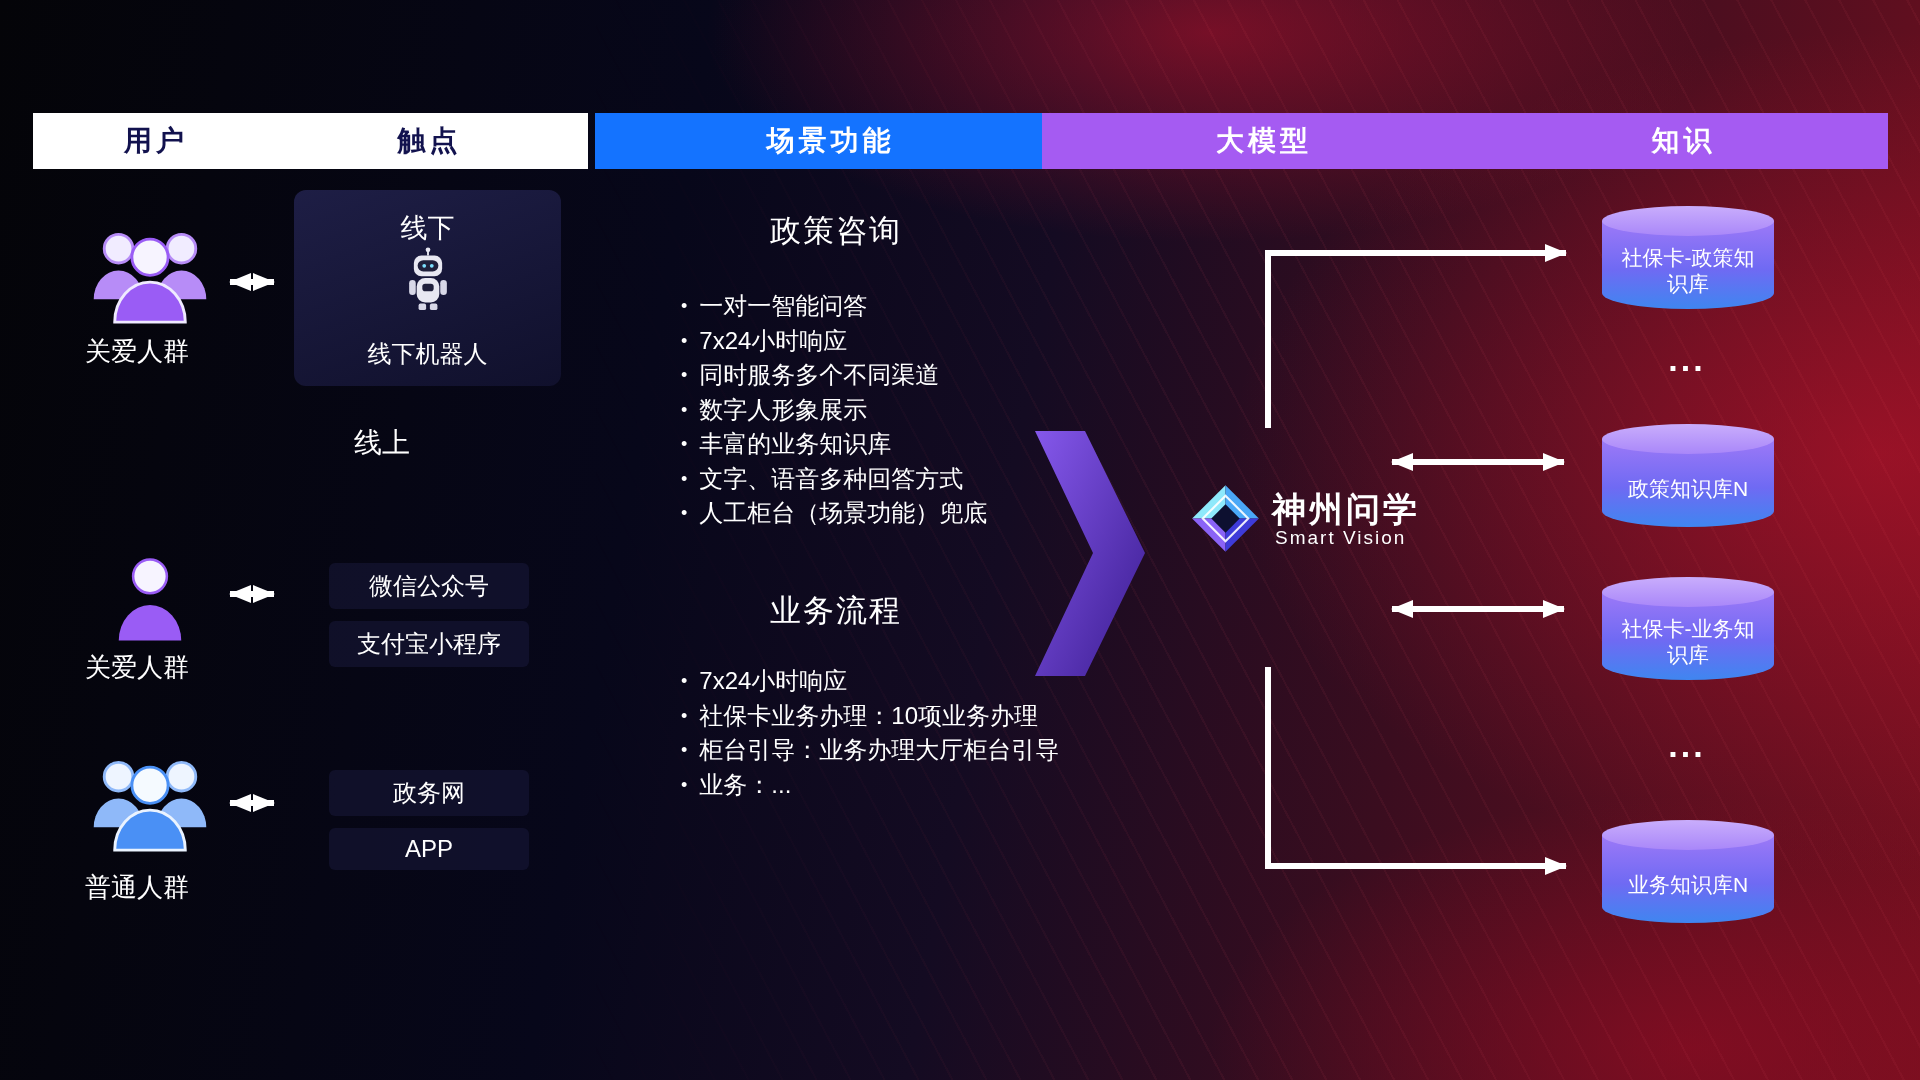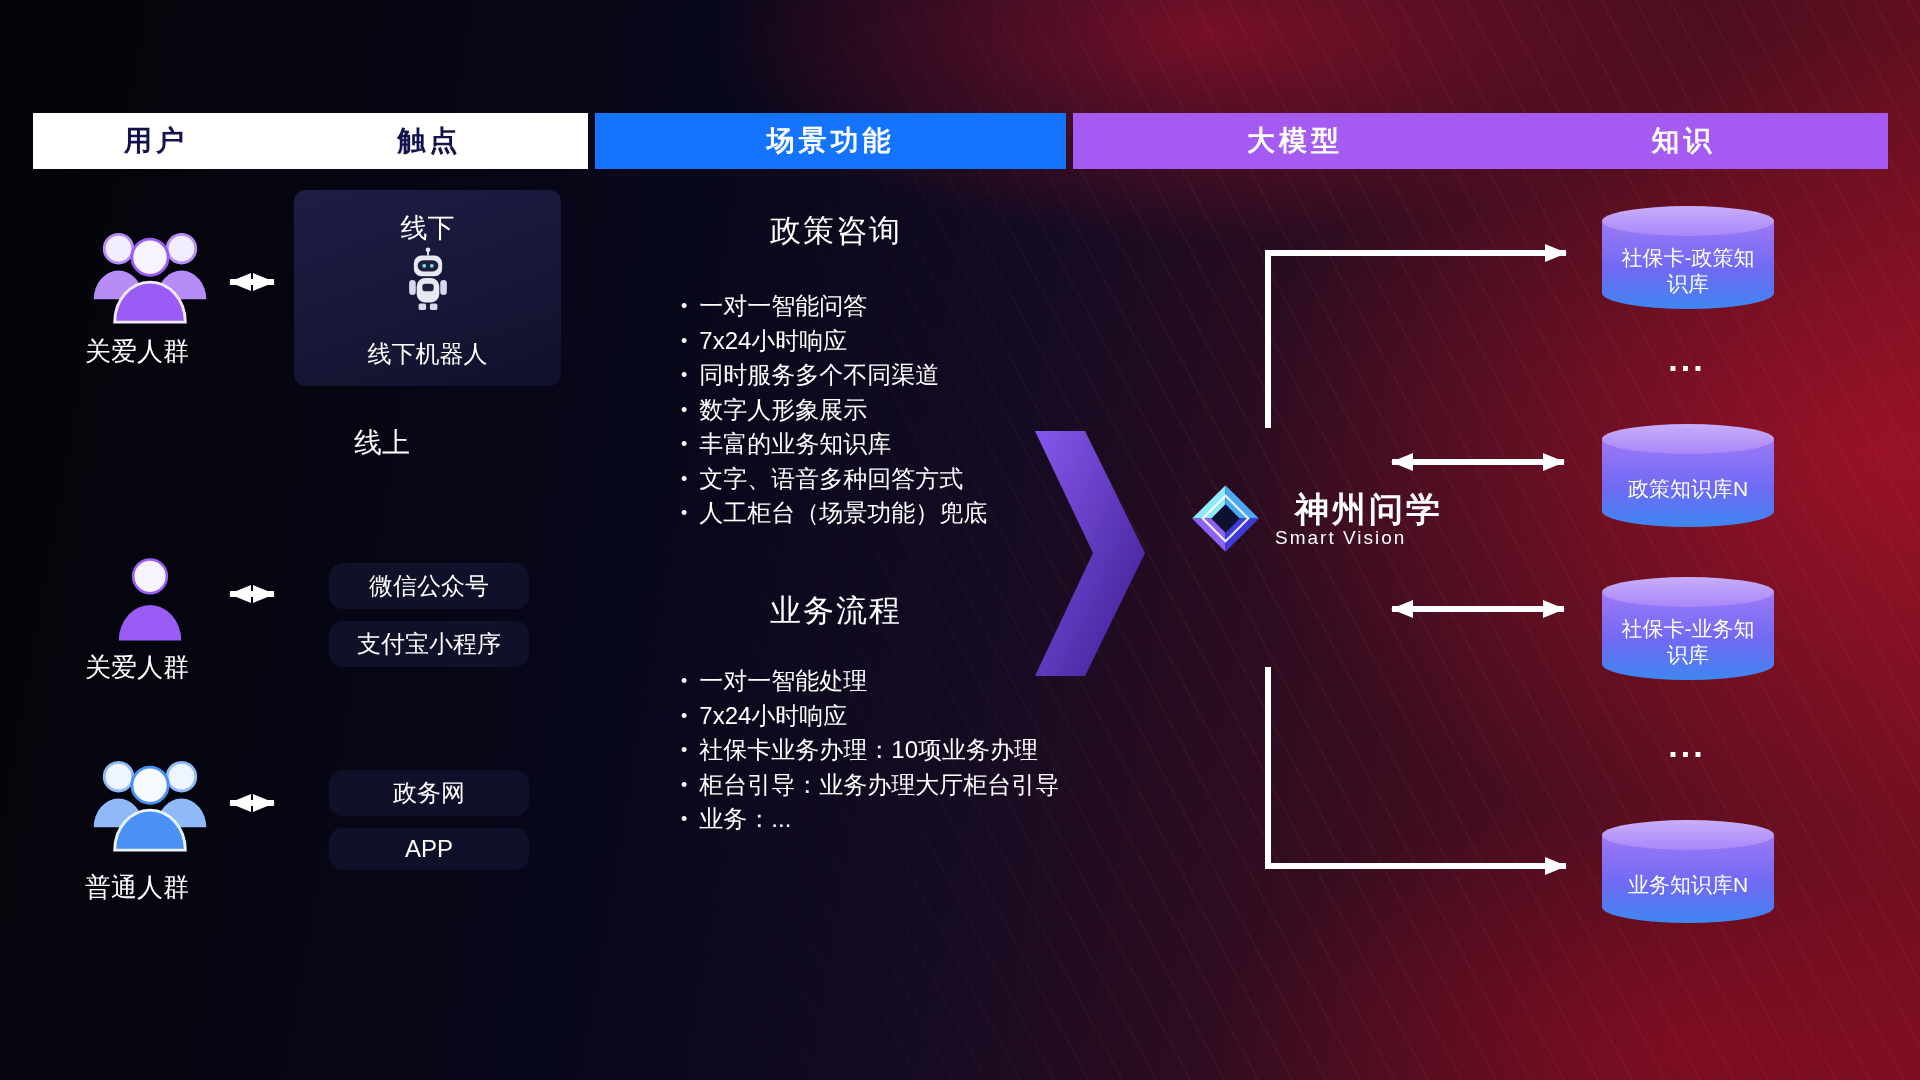--- a/index.html
+++ b/index.html
@@ -31,27 +31,27 @@
   .card {
     position:absolute; left:294px; top:190px; width:267px; height:196px;
     background:linear-gradient(160deg, rgba(34,34,78,0.85), rgba(18,18,48,0.85));
     border-radius:12px;
   }
   .card-title { position:absolute; top:20px; left:0; right:0; text-align:center; font-size:27px; }
   .card-robot { position:absolute; top:56px; left:50%; transform:translateX(-50%); }
   .card-sub   { position:absolute; bottom:16px; left:0; right:0; text-align:center; font-size:24px;margin-top:20px; }
   .pill {
     position:absolute; width:200px; text-align:center; font-size:24px; padding:7px 0;
-    background:rgba(28,28,66,0.45); border-radius:14px;
+    background:rgba(28,28,66,0.45); border-radius:6px;
   }
   .sec-title { position:absolute; width:310px; text-align:center; font-size:31px; letter-spacing:2px; }
   .sec-list  { position:absolute; }
   .sec-item  { font-size:24px; line-height:32.5px; white-space:nowrap; }
   .sec-item::before { content:"•"; font-size:18px; margin-right:12px; position:relative; top:-2px; }
-  .logo-name { position:absolute; left:1272px; top:487px; font-size:34px; font-weight:bold; letter-spacing:3px;margin-left:23px; }
+  .logo-name { position:absolute; left:1272px; top:487px; font-size:34px; font-weight:bold; letter-spacing:3px; }
   .logo-sub  { position:absolute; left:1275px; top:527px; font-size:19px; letter-spacing:2px; }
   .db { position:absolute; left:1602px; width:172px; height:103px; }
   .db-top {
     position:absolute; top:0; left:0; right:0; height:30px; border-radius:50%;
     background:linear-gradient(180deg,#c9adfc,#a987f9); z-index:2;
   }
   .db-body {
     position:absolute; top:15px; left:0; right:0; bottom:0;
     background:linear-gradient(180deg,#9d79f7 0%, #6f6af3 55%, #3f86f0 100%);
     border-radius:0 0 86px 86px / 0 0 16px 16px;
@@ -64,21 +64,21 @@
 </style>
 </head>
 <body>
 
 <div class="canvas">
   <div class="streaks"></div>
 
   <div class="hdr hdr-white" style="left:33px;width:246px">用户</div>
   <div class="hdr hdr-white" style="left:271px;width:317px">触点</div>
   <div class="hdr hdr-blue" style="left:595px;width:471px">场景功能</div>
-  <div class="hdr hdr-purple" style="left:1073px;width:444px">大模型</div>
+  <div class="hdr hdr-purple" style="left:1042px;width:444px">大模型</div>
   <div class="hdr hdr-purple" style="left:1479px;width:409px">知识</div>
 
   <div class="abs" style="left:88px;top:220px;width:124px;height:106px">
     <svg viewBox="0 0 130 105" width="124" height="106">
       <circle cx="32" cy="27" r="15" fill="#f1ecff" stroke="#b78cf7" stroke-width="3"></circle>
       <path d="M6,80 a26,30 0 0 1 52,0 z" fill="#b78cf7"></path>
       <circle cx="98" cy="27" r="15" fill="#f1ecff" stroke="#b78cf7" stroke-width="3"></circle>
       <path d="M72,80 a26,30 0 0 1 52,0 z" fill="#b78cf7"></path>
       <circle cx="65" cy="36" r="19" fill="#f7f4ff" stroke="#9a5cf5" stroke-width="3"></circle>
       <path d="M28,104 a37,42 0 0 1 74,0 z" fill="#9a5cf5" stroke="#efeaff" stroke-width="3"></path>
@@ -140,21 +140,20 @@
     <div class="sec-item">7x24小时响应</div>
     <div class="sec-item">同时服务多个不同渠道</div>
     <div class="sec-item">数字人形象展示</div>
     <div class="sec-item">丰富的业务知识库</div>
     <div class="sec-item">文字、语音多种回答方式</div>
     <div class="sec-item">人工柜台（场景功能）兜底</div>
   </div>
 
   <div class="sec-title" style="left:681px;top:590px">业务流程</div>
   <div class="sec-list" style="left:681px;top:665px">
-    <div class="sec-item">一对一智能处理</div>
     <div class="sec-item">7x24小时响应</div>
     <div class="sec-item">社保卡业务办理：10项业务办理</div>
     <div class="sec-item">柜台引导：业务办理大厅柜台引导</div>
     <div class="sec-item">业务：...</div>
   </div>
 
   <div class="abs" style="left:1035px;top:431px;width:110px;height:245px">
     <svg viewBox="0 0 110 245" width="110" height="245" preserveAspectRatio="none">
       <defs>
         <linearGradient id="ag" x1="0" y1="0" x2="1" y2="1">

